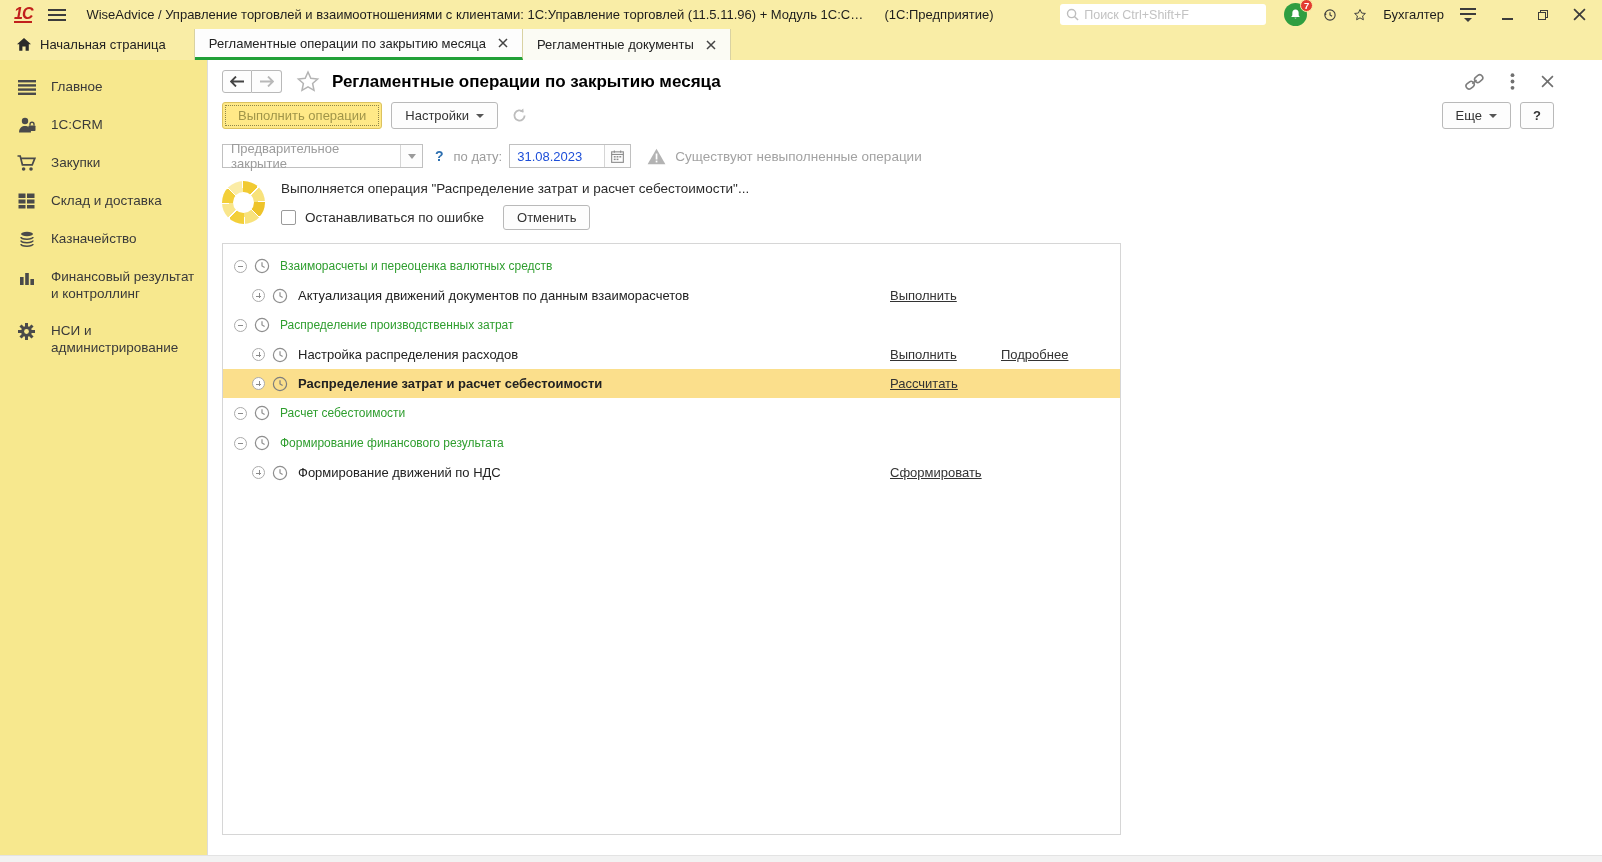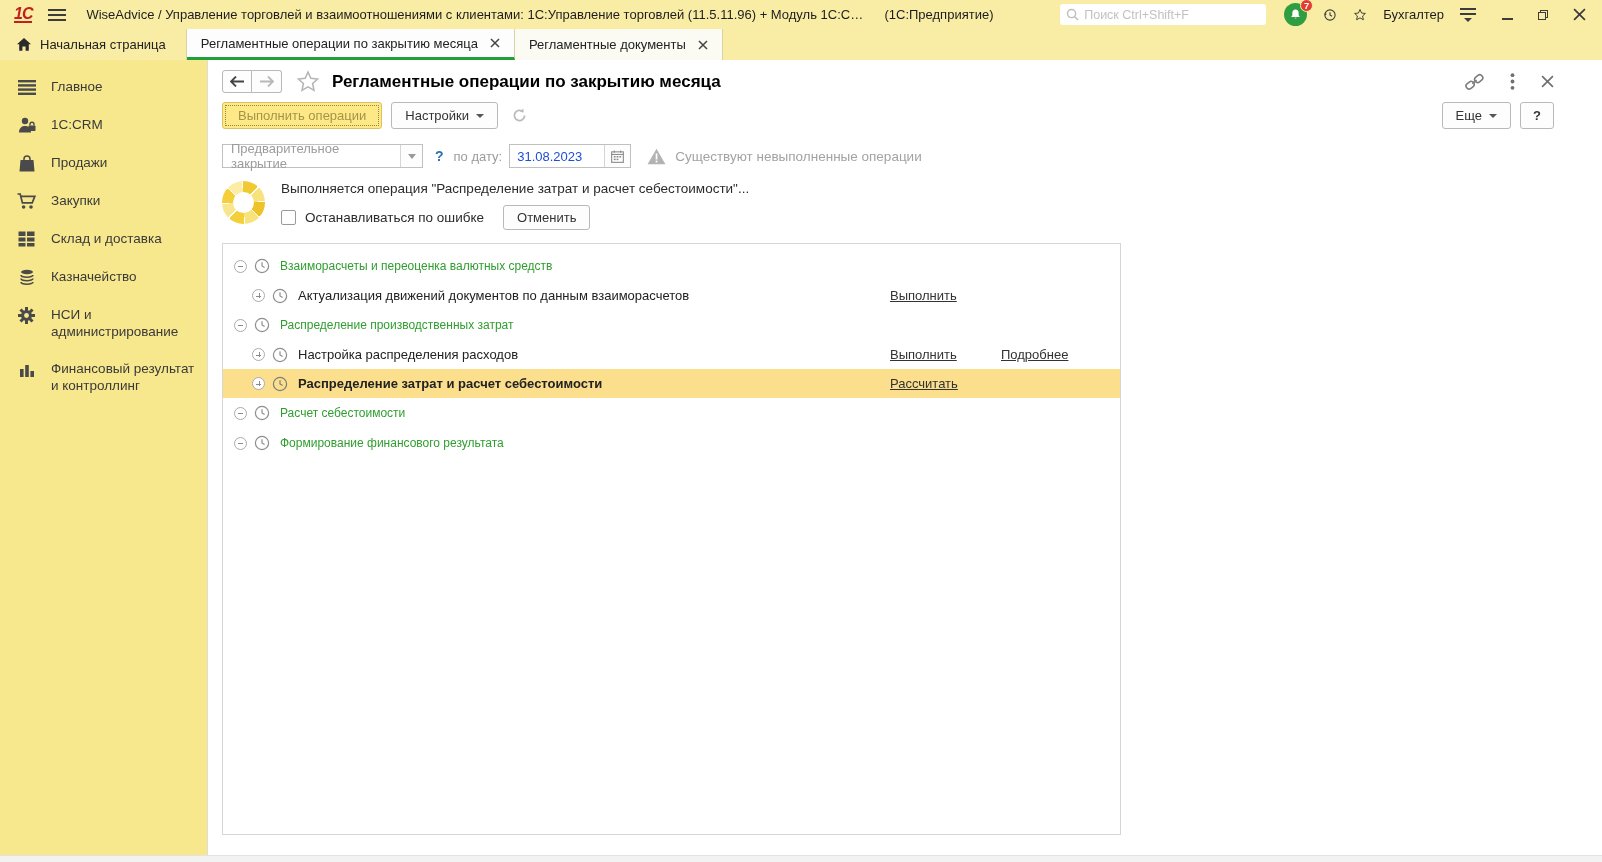--- a/index.html
+++ b/index.html
@@ -28,21 +28,21 @@
   .winbtn { cursor:pointer; display:flex; align-items:center; justify-content:center; width:14px; height:14px; }
   .minimize-bar { width:11px; height:2px; background:#3c3c3c; margin-top:8px; }
   .restore-shape { position:relative; width:10px; height:10px; }
   .restore-shape i { position:absolute; border:1.5px solid #3c3c3c; width:8px; height:8px; display:block; }
   .restore-shape i.b { left:0; bottom:0; background:#f9eda6; }
   .restore-shape i.t { right:0; top:0; }
 
   
   .tabbar { height:31px; background:#f9eda6; display:flex; flex:0 0 31px; align-items:stretch; }
   .tab { display:flex; align-items:center; gap:8px; padding:0 14px; font-size:13px; color:#222; border-right:1px solid #d9d2a2; cursor:pointer; position:relative; }
-  .tab-home { padding:0 20px 0 16px;text-align:right; }
+  .tab-home { padding:0 28px 0 16px;text-align:right; }
   .tab-doc { background:#fbfbf4; }
   .tab-active { background:#fdfdfd; border-bottom:3px solid #21a038; }
   .tab-close { display:flex; align-items:center; margin-left:4px; cursor:pointer; }
 
   
   .body { flex:1; display:flex; min-height:0; }
   .sidebar { width:207px; background:#f7e88e; flex:0 0 207px; padding-top:8px; overflow:hidden; }
   .side-item { display:flex; align-items:flex-start; gap:15px; padding:10px 8px 10px 17px; cursor:pointer; color:#3a3a3a; font-size:13.5px; line-height:17px; }
   .side-item .icn { flex:0 0 19px; height:18px; display:flex; align-items:center; justify-content:center; margin-top:0px; }
 
@@ -234,29 +234,20 @@
               <circle cx="7" cy="4" r="3.2" fill="#4a4a4a"></circle>
               <path d="M1 15.5 C1 10.8 4 9 7 9 C10 9 13 10.8 13 15.5 Z" fill="#4a4a4a"></path>
               <rect x="10.5" y="8.5" width="7" height="5.5" rx="0.8" fill="#4a4a4a"></rect>
               <path d="M12 8.5 V7.3 a2 2 0 0 1 4 0 V8.5" fill="none" stroke="#4a4a4a" stroke-width="1.4"></path>
             </svg>
         </span>
         <span>1С:CRM</span>
       </div>
       <div class="side-item">
         <span class="icn">
-          <svg width="16" height="17" viewBox="0 0 16 17">
-              <path d="M1.5 5 H14.5 L15.5 16.5 H0.5 Z" fill="#4a4a4a"></path>
-              <path d="M5 7 V4 a3 3 0 0 1 6 0 V7" fill="none" stroke="#4a4a4a" stroke-width="1.5"></path>
-            </svg>
-        </span>
-        <span>Продажи</span>
-      </div>
-      <div class="side-item">
-        <span class="icn">
           <svg width="19" height="17" viewBox="0 0 19 17">
               <path d="M0.5 1 H3.2 L5.4 9.8 H15.2 L17.8 3.4 H4.1" fill="none" stroke="#4a4a4a" stroke-width="1.7"></path>
               <circle cx="6.6" cy="14" r="1.8" fill="#4a4a4a"></circle>
               <circle cx="14" cy="14" r="1.8" fill="#4a4a4a"></circle>
             </svg>
         </span>
         <span>Закупки</span>
       </div>
       <div class="side-item">
         <span class="icn">
@@ -274,45 +265,45 @@
       <div class="side-item">
         <span class="icn">
           <svg width="16" height="17" viewBox="0 0 16 17">
               <ellipse cx="8" cy="3" rx="6" ry="2.2" fill="#4a4a4a"></ellipse>
               <path d="M2 6 a6 2.2 0 0 0 12 0" fill="none" stroke="#4a4a4a" stroke-width="1.6"></path>
               <path d="M2 9.5 a6 2.2 0 0 0 12 0" fill="none" stroke="#4a4a4a" stroke-width="1.6"></path>
               <path d="M2 13 a6 2.2 0 0 0 12 0" fill="none" stroke="#4a4a4a" stroke-width="1.6"></path>
             </svg>
         </span>
         <span>Казначейство</span>
+      </div>
+      <div class="side-item">
+        <span class="icn">
+          <svg width="16" height="15" viewBox="0 0 16 15">
+              <rect x="1" y="7" width="3.6" height="8" fill="#4a4a4a"></rect>
+              <rect x="6.2" y="3" width="3.6" height="12" fill="#4a4a4a"></rect>
+              <rect x="11.4" y="9" width="3.6" height="6" fill="#4a4a4a"></rect>
+            </svg>
+        </span>
+        <span>Финансовый результат и контроллинг</span>
       </div>
       <div class="side-item">
         <span class="icn">
           <svg width="17" height="17" viewBox="0 0 17 17">
               <g fill="#4a4a4a">
                 <rect x="7" y="0" width="3" height="17"></rect>
                 <rect x="0" y="7" width="17" height="3"></rect>
                 <rect x="7" y="0" width="3" height="17" transform="rotate(45 8.5 8.5)"></rect>
                 <rect x="7" y="0" width="3" height="17" transform="rotate(-45 8.5 8.5)"></rect>
                 <circle cx="8.5" cy="8.5" r="5.4"></circle>
               </g>
               <circle cx="8.5" cy="8.5" r="2.4" fill="#f7e88e"></circle>
             </svg>
         </span>
         <span>НСИ и администрирование</span>
-      </div>
-      <div class="side-item">
-        <span class="icn">
-          <svg width="16" height="15" viewBox="0 0 16 15">
-              <rect x="1" y="7" width="3.6" height="8" fill="#4a4a4a"></rect>
-              <rect x="6.2" y="3" width="3.6" height="12" fill="#4a4a4a"></rect>
-              <rect x="11.4" y="9" width="3.6" height="6" fill="#4a4a4a"></rect>
-            </svg>
-        </span>
-        <span>Финансовый результат и контроллинг</span>
       </div>
     </div>
 
     <div class="main">
 
       <div class="nav-row">
         <div class="histbtns">
           <span class="histbtn back">
             <svg width="15" height="11" viewBox="0 0 15 11">
                 <path d="M6 0.5 L1 5.5 L6 10.5 M1.5 5.5 H14" fill="none" stroke="#444" stroke-width="1.8"></path>
@@ -527,19 +518,35 @@
             <span>
                 <svg width="16" height="16" viewBox="0 0 16 16">
                   <circle cx="8" cy="8" r="6.6" fill="none" stroke="#8e8e8e" stroke-width="1.2"></circle>
                   <path d="M8 4.2 V8 L10.6 9.6" fill="none" stroke="#8e8e8e" stroke-width="1.2"></path>
                 </svg>
               </span>
           </span>
           <span class="g-label g-label-wrap">Формирование финансового результата</span>
         </div>
 
+        <div class="trow trow-item">
+          <span class="tg-icons">
+            <span class="exp plus"></span>
+            <span>
+                <svg width="16" height="16" viewBox="0 0 16 16">
+                  <circle cx="8" cy="8" r="6.6" fill="none" stroke="#8e8e8e" stroke-width="1.2"></circle>
+                  <path d="M8 4.2 V8 L10.6 9.6" fill="none" stroke="#8e8e8e" stroke-width="1.2"></path>
+                </svg>
+              </span>
+          </span>
+          <span class="i-label">Формирование движений по НДС</span>
+          <span class="links">
+              <span class="lc"><a class="treelink">Сформировать</a></span>
+              <span class="lc"></span>
+            </span>
+        </div>
 
       </div>
     </div>
   </div>
 
   <div class="statusstrip"></div>
 </div>
 
 </body></html>

